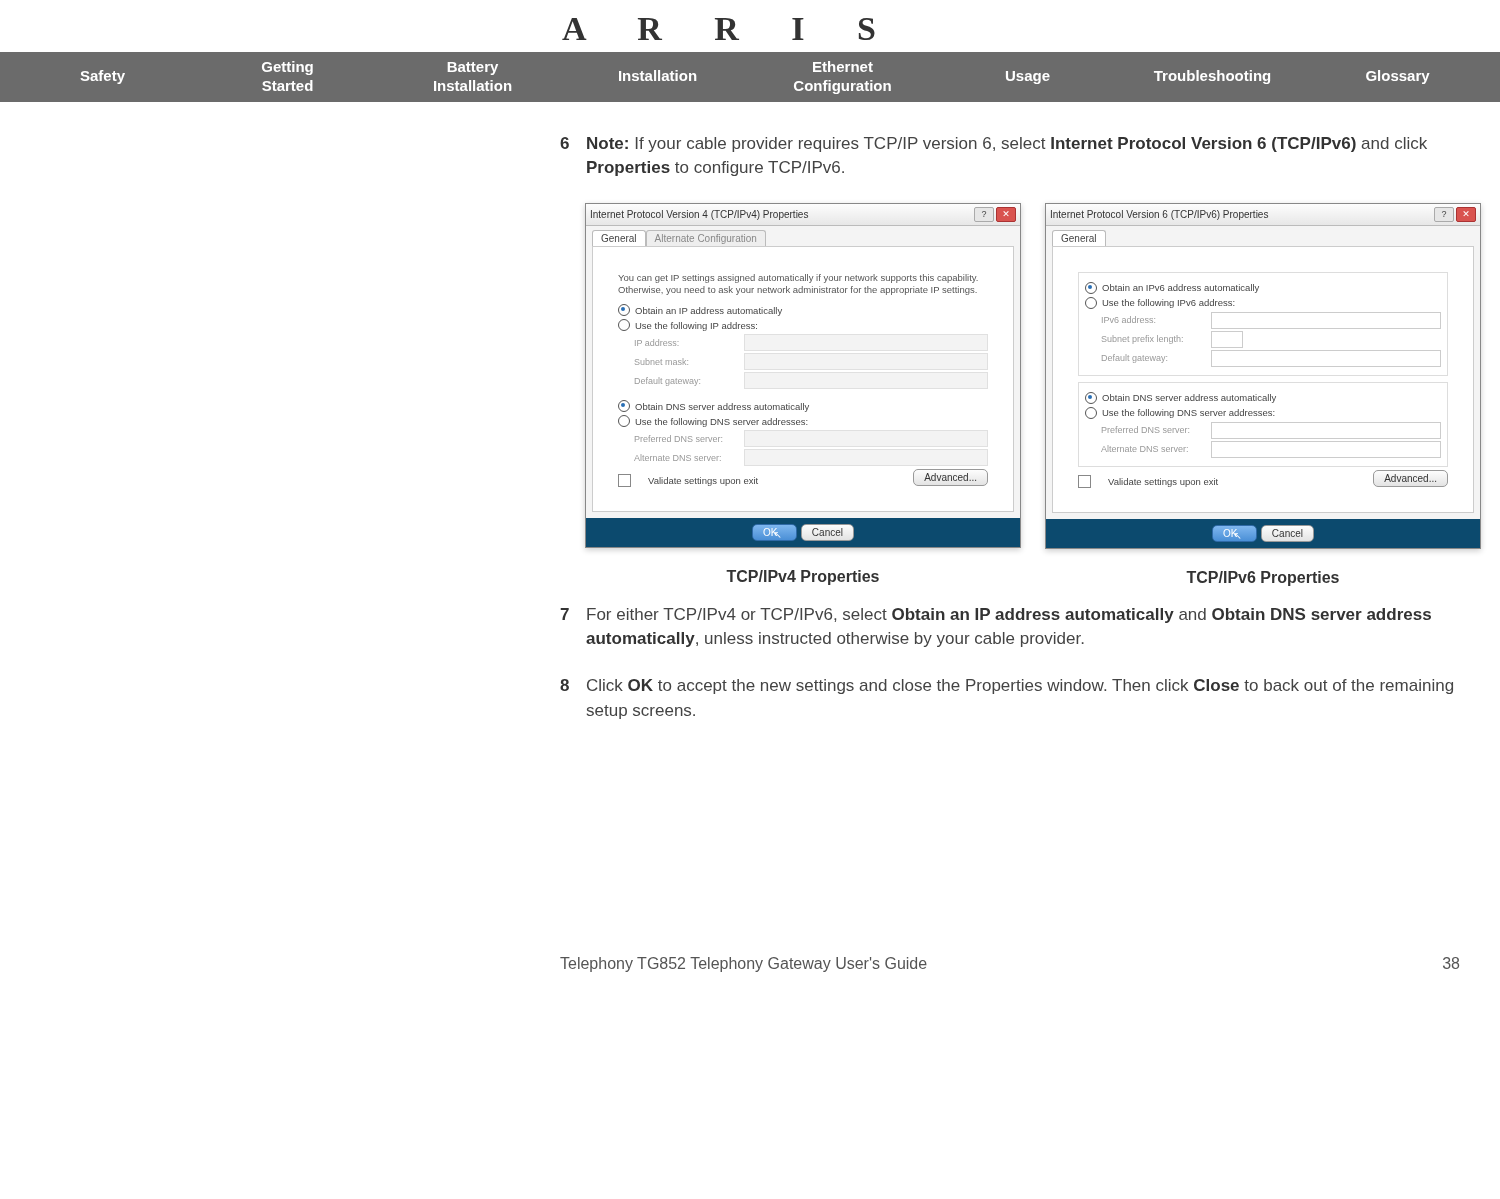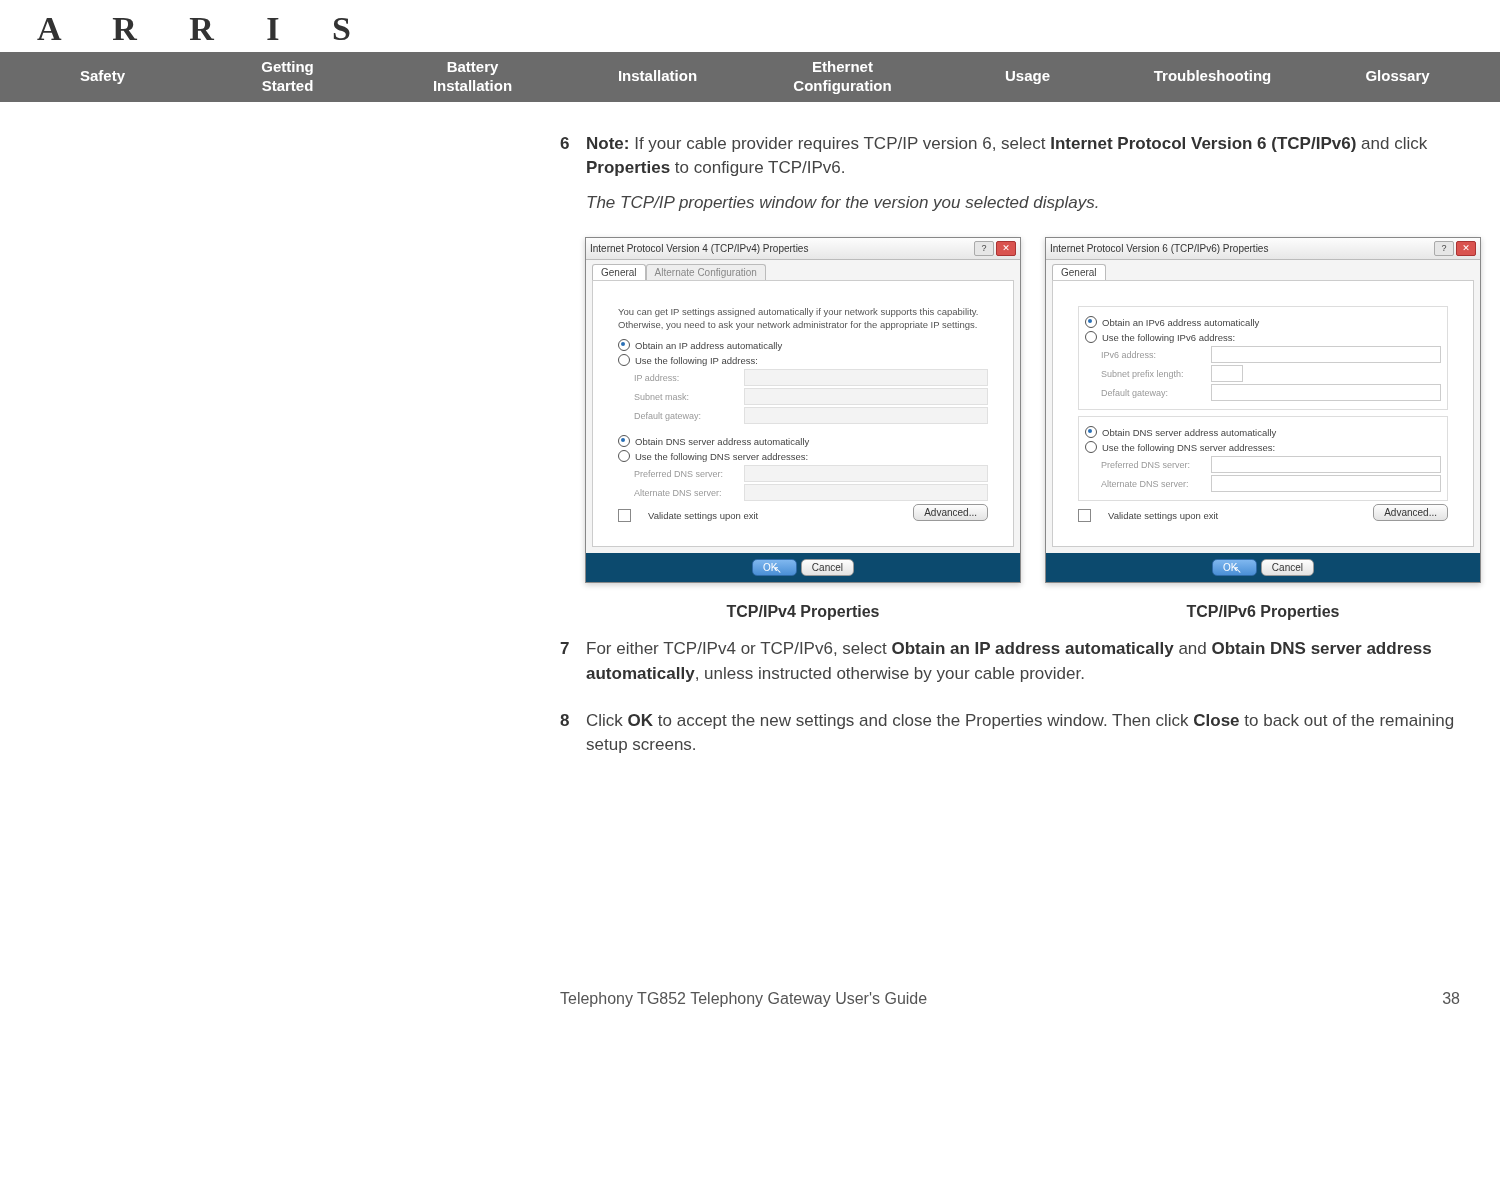--- a/index.html
+++ b/index.html
@@ -4,28 +4,27 @@
 <style>
   body {
     margin: 0;
     padding: 0;
     font-family: Verdana, Geneva, sans-serif;
     color: #333;
     background: #fff;
     width: 1500px;
   }
   .logo-bar {
-    text-align: left;
+    text-align: center;
     padding: 10px 40px 4px 0;
     font-family: "Times New Roman", serif;
     font-size: 34px;
     letter-spacing: 22px;
     color: #333;
     font-weight: bold;
-    margin-left: 37px;
   }
   .nav-bar {
     background: #6b6b6b;
     display: flex;
     justify-content: space-around;
     align-items: center;
     padding: 6px 30px;
     gap: 40px;
   }
   .nav-item {
@@ -282,21 +281,20 @@
 </div>
 
 <div class="content-area">
 
   <div class="step">
     <div class="step-num">6</div>
     <div class="step-body">
       <p>
         <b>Note:</b><span> If your cable provider requires TCP/IP version 6, select </span><b>Internet Protocol Version 6 (TCP/IPv6)</b><span> and click </span><b>Properties</b><span> to configure TCP/IPv6.</span>
       </p>
-      <p><i>The TCP/IP properties window for the version you selected displays.</i></p>
     </div>
   </div>
 
   <div class="dialogs-row">
 
     <div class="dialog-col">
       <div class="dialog-box">
         <div class="dlg-title">
           <div class="dlg-title-left">
             <span class="t">Internet Protocol Version 4 (TCP/IPv4) Properties</span>

